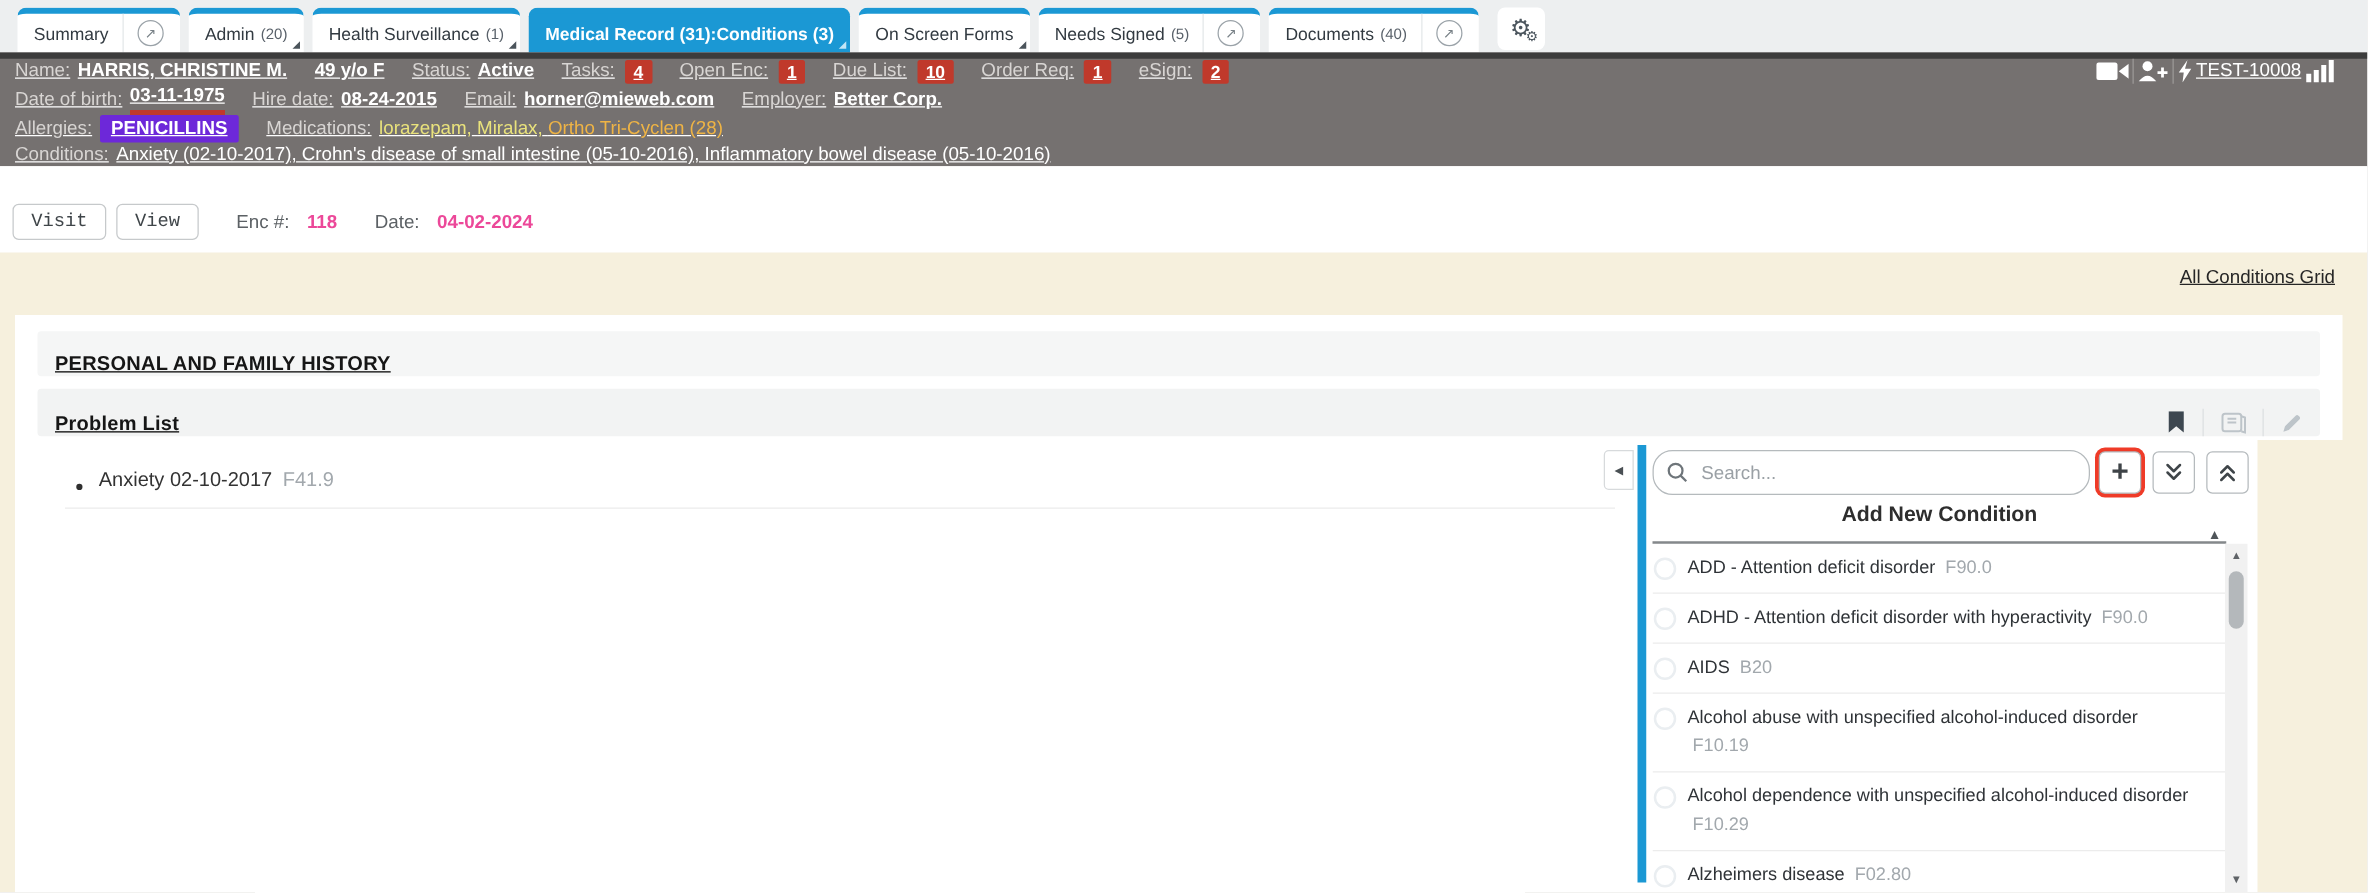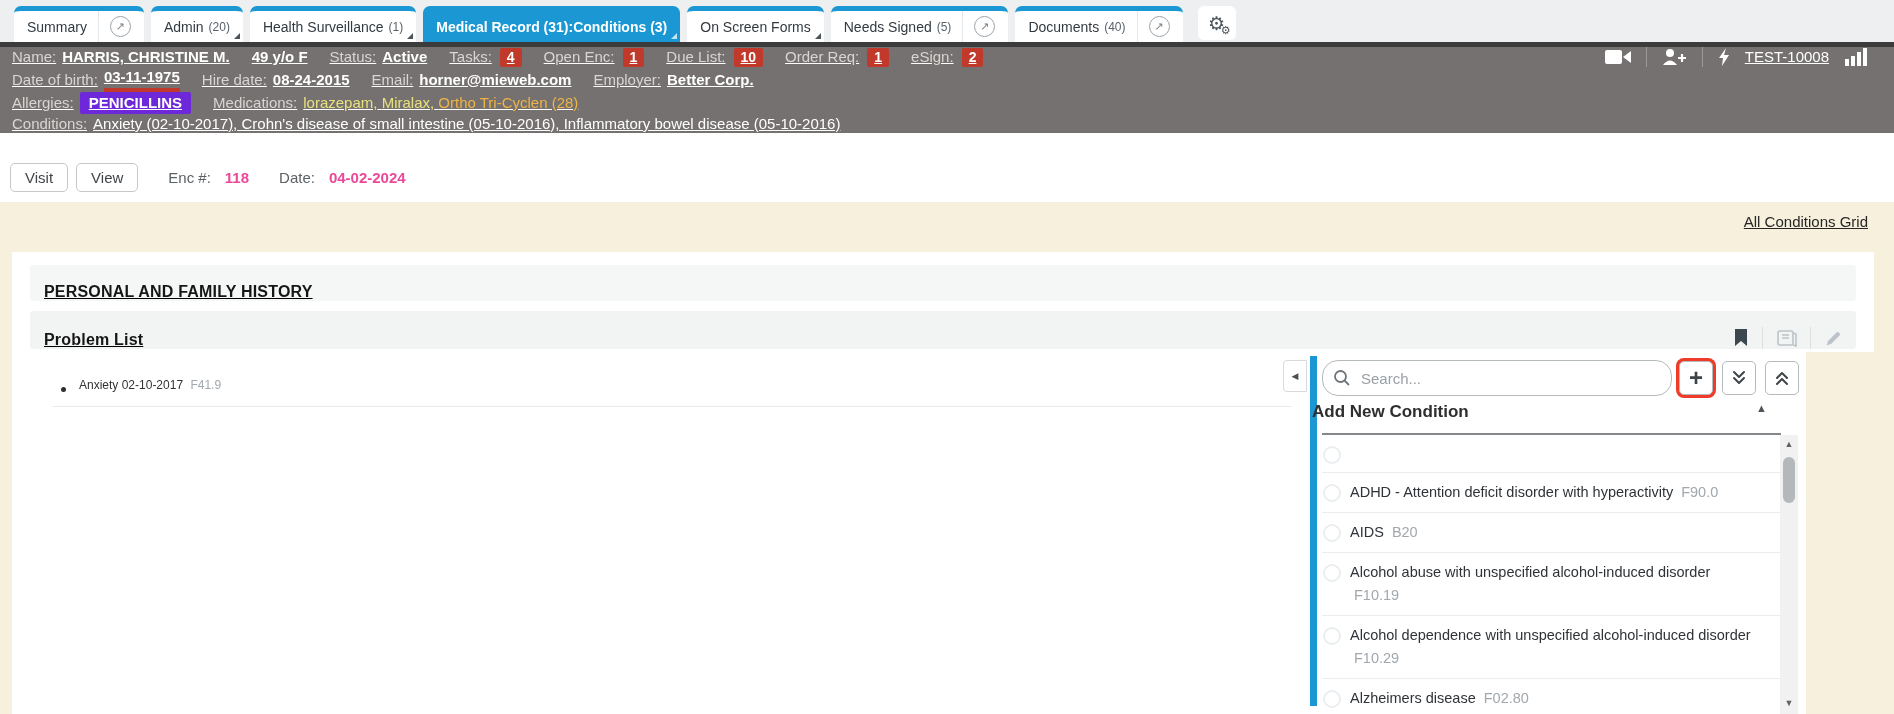--- a/index.html
+++ b/index.html
@@ -34,29 +34,29 @@
   .plabel{color:#d8d5d3;margin-right:6px;}
   .pval{color:#fff;font-weight:bold;}
   .pval-n{color:#fff;font-weight:normal;}
   .gap{margin-left:22px;}
   .badge{display:inline-block;background:#c0392b;color:#fff;font-weight:bold;font-size:14px;
        padding:0 7px;line-height:19px;border-radius:2px;margin-left:2px;cursor:pointer;}
   .dob-underline{border-bottom:4px solid #c0392b;padding-bottom:1px;}
   .allergy-badge{background:#6d28d9;color:#fff;font-weight:bold;padding:1px 9px;border-radius:2px;}
   .med-y{color:#e9e27c;}
   .med-o{color:#efb445;}
-  .hicons{margin-left:auto;display:flex;align-items:center;gap:15px;padding-right:14px;}
+  .hicons{margin-left:auto;display:flex;align-items:center;gap:3px;padding-right:14px;}
   .hdivider{width:1px;height:20px;background:#9c9997;}
   .pid{font-size:15px;color:#fff;}
 
   
   .enc-toolbar{position:absolute;left:0;top:133px;width:100%;height:69px;background:#fff;
        display:flex;align-items:center;padding:20px 10px 0 10px;box-sizing:border-box;gap:8px;}
   .btn{background:#fff;border:1px solid #c6c9cb;border-radius:5px;padding:5px 14px;
-       font-size:15px;color:#3f4549;font-family:Liberation Sans, sans-serif;cursor:pointer;}
+       font-size:15px;color:#3f4549;font-family:Liberation Mono, monospace;cursor:pointer;}
   .enc-label{color:#5c6165;font-size:15px;margin-left:22px;}
   .enc-val{color:#ec4899;font-size:15px;font-weight:bold;margin-left:6px;}
 
   
   .cream{position:absolute;left:0;top:202px;width:100%;height:512px;background:#f6f0dd;}
   .grid-link{position:absolute;top:11px;right:26px;font-size:15px;color:#262626;
        text-decoration:underline;cursor:pointer;}
 
   
   .card{position:absolute;left:12px;top:252px;width:1862px;height:462px;background:#fff;}
@@ -65,42 +65,42 @@
   .band1{top:13px;}
   .band2{top:59px;height:38px;background:#f2f3f3;}
   .band-title{font-size:16px;font-weight:bold;color:#161616;letter-spacing:.2px;}
   .band-icons{margin-left:auto;display:flex;align-items:center;}
   .vdiv{width:1px;height:22px;background:#dcdfe1;margin:0 13px;}
   .icbtn{display:flex;align-items:center;justify-content:center;cursor:pointer;background:none;border:none;padding:0;}
 
   
   .problems{position:absolute;left:40px;top:112px;width:1240px;}
   .prob-row{display:flex;align-items:center;padding:10px 0;border-bottom:1px solid #ebebeb;
-       font-size:12px;color:#333;line-height:22px;cursor:pointer;}
+       font-size:16px;color:#333;line-height:22px;cursor:pointer;}
   .dot{width:5px;height:5px;border-radius:50%;background:#2f2f2f;margin:9px 13px 0 9px;flex-shrink:0;}
   .code{color:#a2a8ad;margin-left:4px;}
 
   
   .panel{position:absolute;left:1283px;top:356px;width:516px;height:358px;}
   .collapse-btn{position:absolute;left:0;top:4px;width:22px;height:30px;background:#fff;
        border:1px solid #d7dadc;border-radius:4px 0 0 4px;display:flex;align-items:center;
        justify-content:center;font-size:9px;color:#4a5054;cursor:pointer;}
   .bluebar{position:absolute;left:27px;top:0;width:7px;height:350px;background:#1b98d4;}
   .search-row{position:absolute;left:39px;top:4px;display:flex;align-items:center;}
   .search-box{width:350px;height:36px;border:1px solid #b5babd;border-radius:16px;background:#fff;
        display:flex;align-items:center;padding:0 10px;box-sizing:border-box;}
   .search-box input{border:none;outline:none;flex:1;font-size:15px;color:#333;
        font-family:inherit;margin-left:8px;background:transparent;}
   .search-box input::placeholder{color:#9aa0a5;}
   .sqbtn{width:34px;height:34px;background:#fff;border:1px solid #b5babd;border-radius:5px;
        display:flex;align-items:center;justify-content:center;cursor:pointer;box-sizing:border-box;}
   .plusbtn{margin-left:7px;font-size:24px;font-weight:bold;color:#3e4347;
        box-shadow:0 0 0 3px #ef3b28;}
   .chevbtn{margin-left:9px;}
-  .panel-hrow{position:absolute;left:29px;top:46px;width:459px;height:30px;display:flex;}
+  .panel-hrow{position:absolute;left:39px;top:46px;width:459px;height:30px;display:flex;align-items:center;flex-direction:column;}
   .panel-title{font-size:17px;font-weight:bold;color:#2e2e2e;}
   .sort-tri{margin-left:auto;font-size:11px;color:#4f5559;cursor:pointer;margin-right:4px;}
   .panel-line{position:absolute;left:39px;top:77px;width:459px;border-top:2px solid #84888b;}
   .cond-list{position:absolute;left:39px;top:79px;width:459px;height:279px;overflow:hidden;}
   .cond-row{display:flex;align-items:flex-start;padding:8px 30px 8px 0;border-bottom:1px solid #ececec;
        font-size:14.5px;color:#2f3337;line-height:23px;cursor:pointer;}
   .circle{width:14px;height:14px;border:2px solid #eaeef1;border-radius:50%;
        margin:3px 9px 0 1px;flex-shrink:0;}
   .cond-text .code{font-size:14.5px;}
 
@@ -324,20 +324,24 @@
 
     <div class="panel-hrow">
       <span class="panel-title">Add New Condition</span>
       <span class="sort-tri">▲</span>
     </div>
     <div class="panel-line"></div>
 
     <div class="cond-list">
       <div class="cond-row">
         <span class="circle"></span>
+        <span class="cond-text">
+          <span>ADD - Attention deficit disorder</span>
+          <span class="code">F90.0</span>
+        </span>
       </div>
       <div class="cond-row">
         <span class="circle"></span>
         <span class="cond-text">
           <span>ADHD - Attention deficit disorder with hyperactivity</span>
           <span class="code">F90.0</span>
         </span>
       </div>
       <div class="cond-row">
         <span class="circle"></span>

